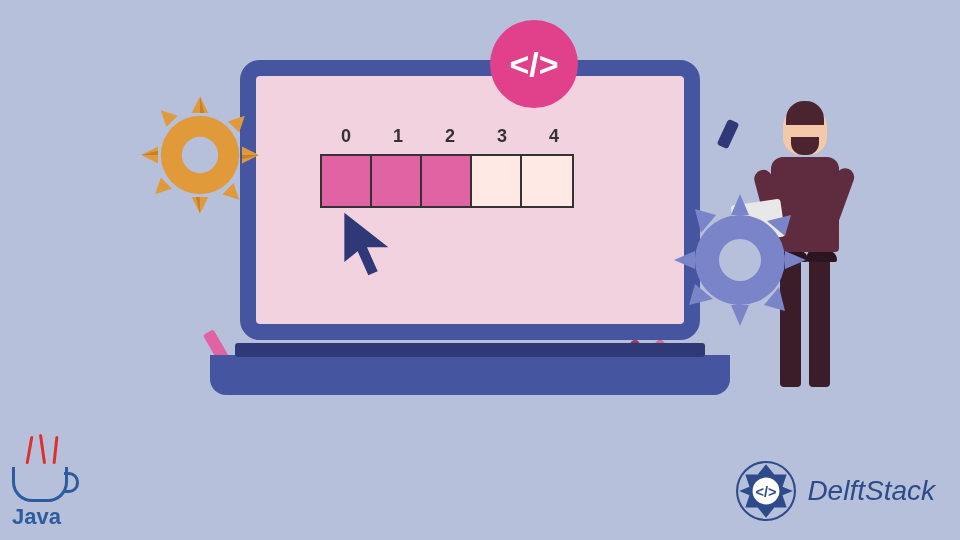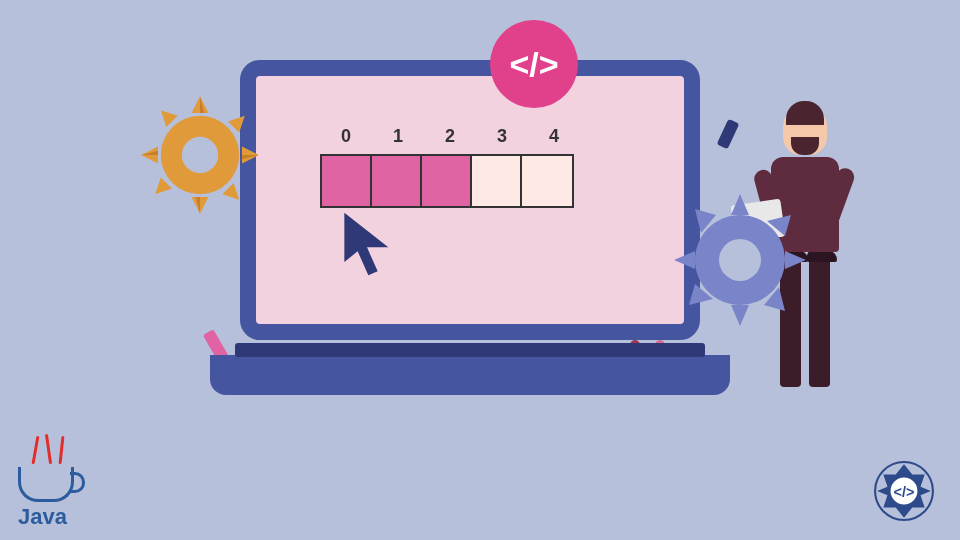--- a/index.html
+++ b/index.html
@@ -31,21 +31,21 @@
 .arm-l{position:absolute;left:-10px;top:12px;width:18px;height:70px;background:#5e2c3e;border-radius:10px;transform:rotate(-15deg)}
 .arm-r{position:absolute;right:-8px;top:10px;width:18px;height:60px;background:#5e2c3e;border-radius:10px;transform:rotate(20deg)}
 .lap{position:absolute;left:-38px;top:45px;width:50px;height:38px;background:#e8e8e8;border-radius:3px;transform:rotate(-8deg)}
 .legs{display:flex;gap:8px;margin:0 auto;width:50px}
 .leg{width:21px;height:135px;background:#3a1d28;border-radius:4px}
 .shoe{width:30px;height:12px;background:#2a1520;border-radius:6px 10px 2px 2px;margin-top:-2px;margin-left:-2px}
 .conf{position:absolute;border-radius:3px}
 .c1{top:120px;left:722px;width:12px;height:28px;background:#303977;transform:rotate(25deg)}
 .c2{top:330px;left:210px;width:12px;height:32px;background:#e063a3;transform:rotate(-30deg)}
 .c3{top:70px;left:245px;width:10px;height:22px;background:#e063a3;transform:rotate(15deg)}
-.java-logo{position:absolute;bottom:10px;left:18px}
+.java-logo{position:absolute;bottom:10px;left:12px}
 .java-cup{width:56px;height:35px;border:3px solid #2d5c9e;border-top:none;border-radius:0 0 20px 20px;position:relative;margin-top:35px}
 .java-cup::after{content:"";position:absolute;right:-14px;top:5px;width:12px;height:15px;border:3px solid #2d5c9e;border-left:none;border-radius:0 10px 10px 0}
 .steam{position:absolute;top:-33px;left:8px}
 .steam span{display:inline-block;width:3px;height:28px;background:#e22d2d;border-radius:3px;margin:0 5px}
 .steam span:nth-child(1){transform:skewX(-10deg)}
 .steam span:nth-child(2){transform:skewX(8deg);height:30px}
 .steam span:nth-child(3){transform:skewX(-6deg)}
 .java-text{font-size:22px;font-weight:bold;color:#2d5c9e;margin-top:2px}
 .ds-logo{position:absolute;bottom:18px;right:25px;display:flex;align-items:center;gap:10px}
 .ds-text{font-size:28px;font-style:italic;color:#2d4a8a;font-weight:500}
@@ -138,13 +138,14 @@
   <div class="java-text">Java</div>
 </div>
 
 <div class="ds-logo">
   <svg width="62" height="62" viewBox="0 0 60 60">
       <circle cx="30" cy="30" r="28" fill="none" stroke="#2d4a8a" stroke-width="2"></circle>
       <path d="M30 4 L38 14 L50 14 L46 26 L56 30 L46 34 L50 46 L38 46 L30 56 L22 46 L10 46 L14 34 L4 30 L14 26 L10 14 L22 14 Z" fill="#2d4a8a"></path>
       <circle cx="30" cy="30" r="13" fill="#fff"></circle>
       <text x="30" y="36" text-anchor="middle" fill="#2d4a8a" font-size="14" font-weight="bold">&lt;/&gt;</text>
     </svg>
+  <div class="ds-text">DelftStack</div>
 </div>
 
 </body></html>

